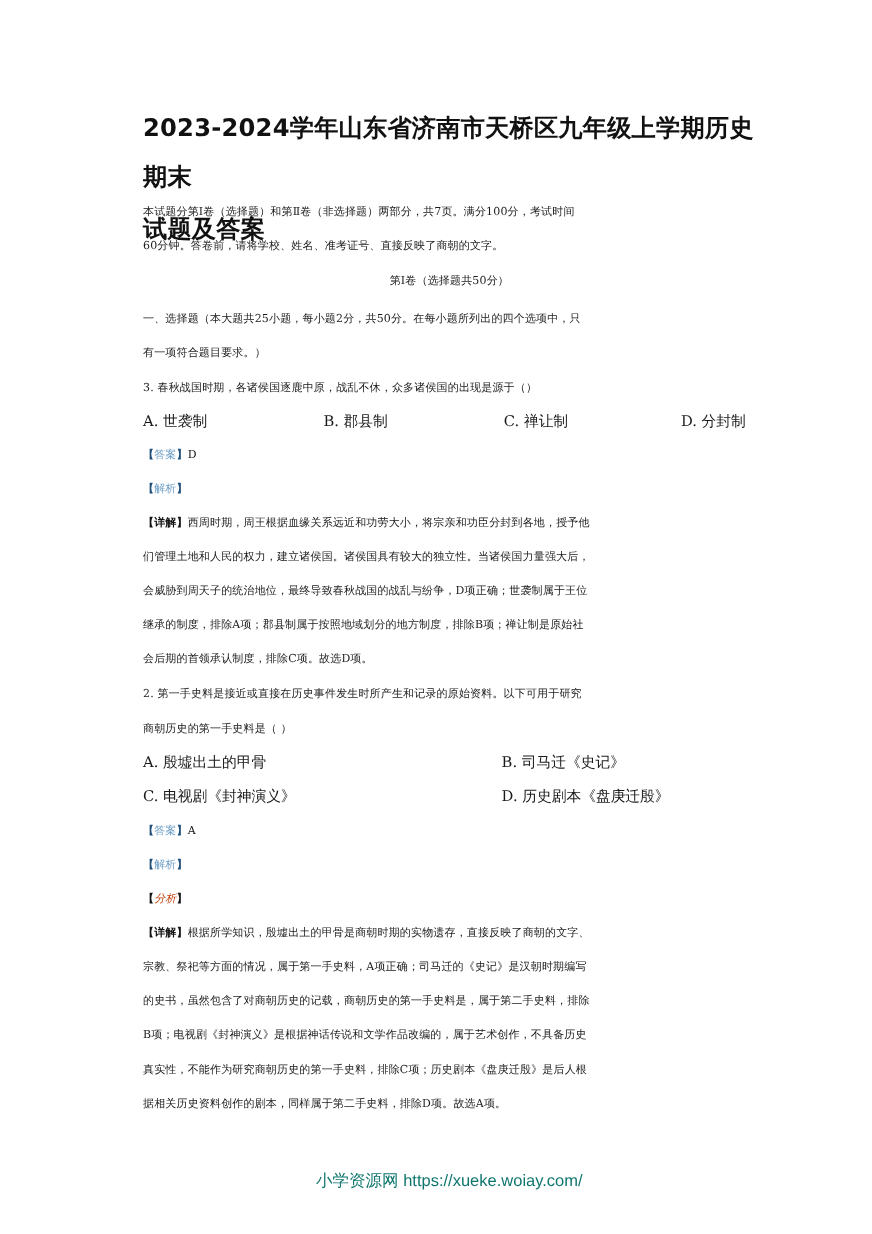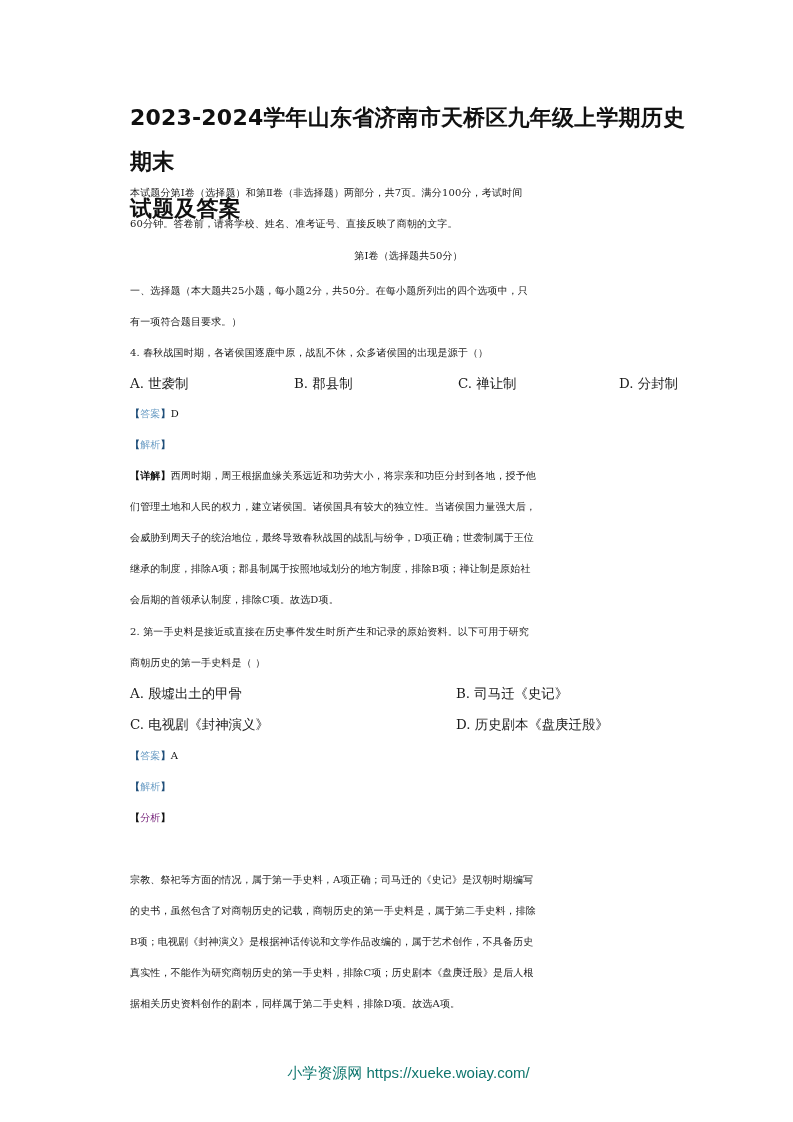--- a/index.html
+++ b/index.html
@@ -7,21 +7,21 @@
       font-family: "DejaVu Serif", "Liberation Serif", serif; color: #1a1a1a; }
     .page { position: absolute; left: 12px; top: 0; width: 793px; height: 1122px; padding-left: 24px; }
     .title { position: absolute; left: 118px; width: 565px; font-size: 22px; font-weight: bold;
       font-family: "DejaVu Sans", "Liberation Sans", sans-serif; line-height: 44px; color: #111; letter-spacing: 0.2px; }
     .line { position: absolute; left: 118px; width: 568px; font-size: 10px; line-height: 20px; white-space: nowrap; letter-spacing: 0.15px; }
     .center { left: 0; width: 793px; text-align: center; }
     .opt { position: absolute; font-size: 13.4px; line-height: 20px; white-space: nowrap; }
     .tag-blue .br { color: #1f4e79; font-weight: bold; }
     .tag-blue .tx { color: #6a9cc4; }
     .tag-black .br { font-weight: bold; color: #111; }
-    .tag-black .tx { color: #701a75; }
+    .tag-black .tx { color: #c2410c; font-style: italic; }
     .footer { position: absolute; left: 0; width: 793px; top: 1064px; text-align: center;
       font-family: Liberation Sans, sans-serif; font-size: 15px; color: #0f766e; }
   </style>
 </head>
 <body>
 
 <div class="page">
 
   <div class="title" style="top:96px;">
     <div>2023-2024学年山东省济南市天桥区九年级上学期历史期末</div>
@@ -29,21 +29,21 @@
   </div>
 
   <div class="line" style="top:183px;">本试题分第Ⅰ卷（选择题）和第Ⅱ卷（非选择题）两部分，共7页。满分100分，考试时间</div>
   <div class="line" style="top:214px;">60分钟。答卷前，请将学校、姓名、准考证号、直接反映了商朝的文字。</div>
 
   <div class="line center" style="top:246px;">第Ⅰ卷（选择题共50分）</div>
 
   <div class="line" style="top:281px;">一、选择题（本大题共25小题，每小题2分，共50分。在每小题所列出的四个选项中，只</div>
   <div class="line" style="top:312px;">有一项符合题目要求。）</div>
 
-  <div class="line" style="top:343px;">4. 春秋战国时期，各诸侯国逐鹿中原，战乱不休，众多诸侯国的出现是源于（）</div>
+  <div class="line" style="top:343px;">3. 春秋战国时期，各诸侯国逐鹿中原，战乱不休，众多诸侯国的出现是源于（）</div>
   <div class="opt" style="top:374px; left:118px;">A. 世袭制</div>
   <div class="opt" style="top:374px; left:282px;">B. 郡县制</div>
   <div class="opt" style="top:374px; left:446px;">C. 禅让制</div>
   <div class="opt" style="top:374px; left:607px;text-align:right;">D. 分封制</div>
 
   <div class="line tag-blue" style="top:404px;">
     <span class="br">【</span><span class="tx">答案</span><span class="br">】</span><span style="color:#111;">D</span>
   </div>
   <div class="line tag-blue" style="top:435px;">
     <span class="br">【</span><span class="tx">解析</span><span class="br">】</span>
@@ -65,20 +65,23 @@
 
   <div class="line tag-blue" style="top:746px;">
     <span class="br">【</span><span class="tx">答案</span><span class="br">】</span><span style="color:#111;">A</span>
   </div>
   <div class="line tag-blue" style="top:777px;">
     <span class="br">【</span><span class="tx">解析</span><span class="br">】</span>
   </div>
   <div class="line tag-black" style="top:808px;">
     <span class="br">【</span><span class="tx">分析</span><span class="br">】</span>
   </div>
+  <div class="line tag-black" style="top:839px;">
+    <span class="br">【</span><span class="br">详解</span><span class="br">】</span><span>根据所学知识，殷墟出土的甲骨是商朝时期的实物遗存，直接反映了商朝的文字、</span>
+  </div>
   <div class="line" style="top:870px;">宗教、祭祀等方面的情况，属于第一手史料，A项正确；司马迁的《史记》是汉朝时期编写</div>
   <div class="line" style="top:901px;">的史书，虽然包含了对商朝历史的记载，商朝历史的第一手史料是，属于第二手史料，排除</div>
   <div class="line" style="top:932px;">B项；电视剧《封神演义》是根据神话传说和文学作品改编的，属于艺术创作，不具备历史</div>
   <div class="line" style="top:963px;">真实性，不能作为研究商朝历史的第一手史料，排除C项；历史剧本《盘庚迁殷》是后人根</div>
   <div class="line" style="top:994px;">据相关历史资料创作的剧本，同样属于第二手史料，排除D项。故选A项。</div>
 
   <div class="footer">小学资源网 https://xueke.woiay.com/</div>
 </div>
 
 </body></html>

